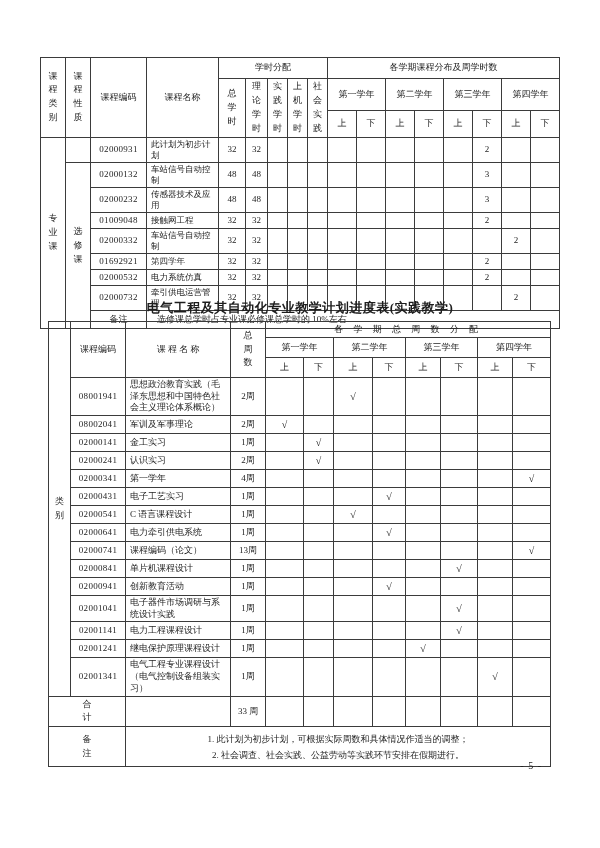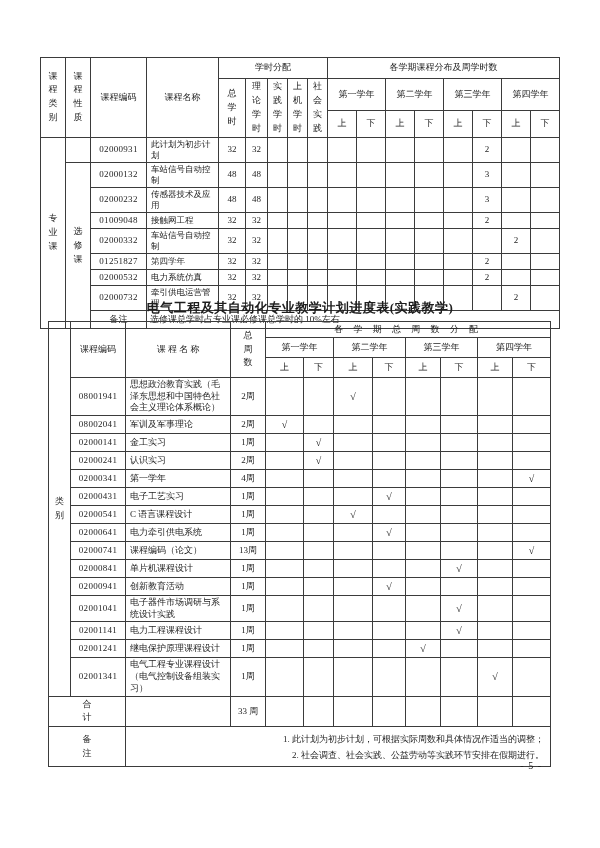--- a/index.html
+++ b/index.html
@@ -4,22 +4,22 @@
 <style>
   * { margin:0; padding:0; box-sizing:border-box; }
   html,body { background:#ffffff; }
   body { width:600px; height:848px; font-family:"Liberation Serif", serif; color:#1d1d1d; }
   .page { position:relative; width:600px; height:848px; background:#ffffff; overflow:hidden; }
   table { border-collapse:collapse; table-layout:fixed; border:1px solid #3b3b3b; }
   td { border:1px solid #3b3b3b; font-size:9px; line-height:1.3; text-align:center; vertical-align:middle; padding:1px 2px; overflow:hidden; }
   .vtxt { display:inline-block; width:1.05em; word-break:break-all; line-height:1.55; }
   .nm { text-align:left; padding-left:4px; }
   .cd { letter-spacing:0.3px; }
-  .rk { text-align:left; padding-left:3px; }
-  .nt { text-align:right; padding:3px 6px; vertical-align:middle; }
+  .rk { text-align:left; padding-left:10px; }
+  .nt { text-align:center; padding:3px 6px; vertical-align:middle; }
   .nt div { line-height:1.8; }
   .ck { font-size:10px; }
 
   .t1 { position:absolute; left:40px; top:57px; width:519px; }
   .t1 tr.hr1 td { height:21px; }
   .t1 tr.hr2 td { height:32px; }
   .t1 tr.hr3 td { height:26px; }
   .t1 tr.cr td { height:16px; }
   .t1 tr.rr td { height:18px; }
   .t1 .nm { font-size:8.5px; }
@@ -173,21 +173,21 @@
       <td></td>
       <td></td>
       <td></td>
       <td></td>
       <td></td>
       <td></td>
       <td>2</td>
       <td></td>
     </tr>
     <tr class="cr">
-      <td class="cd">01251827</td>
+      <td class="cd">01692921</td>
       <td class="nm">第四学年</td>
       <td>32</td>
       <td>32</td>
       <td></td>
       <td></td>
       <td></td>
       <td></td>
       <td></td>
       <td></td>
       <td></td>

